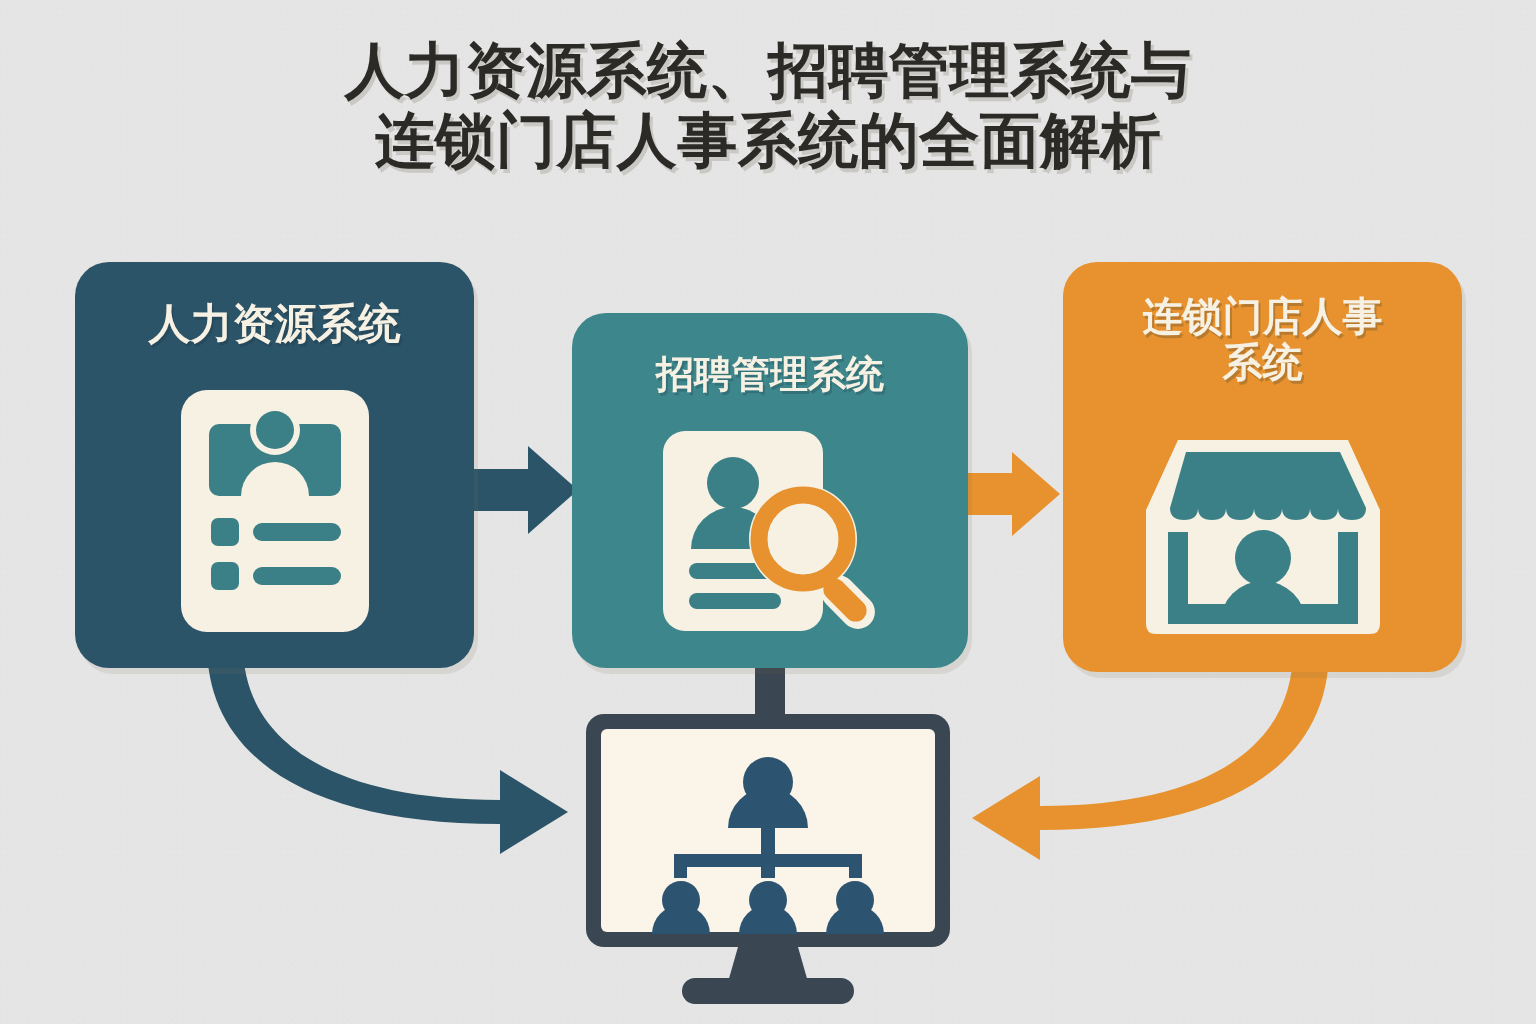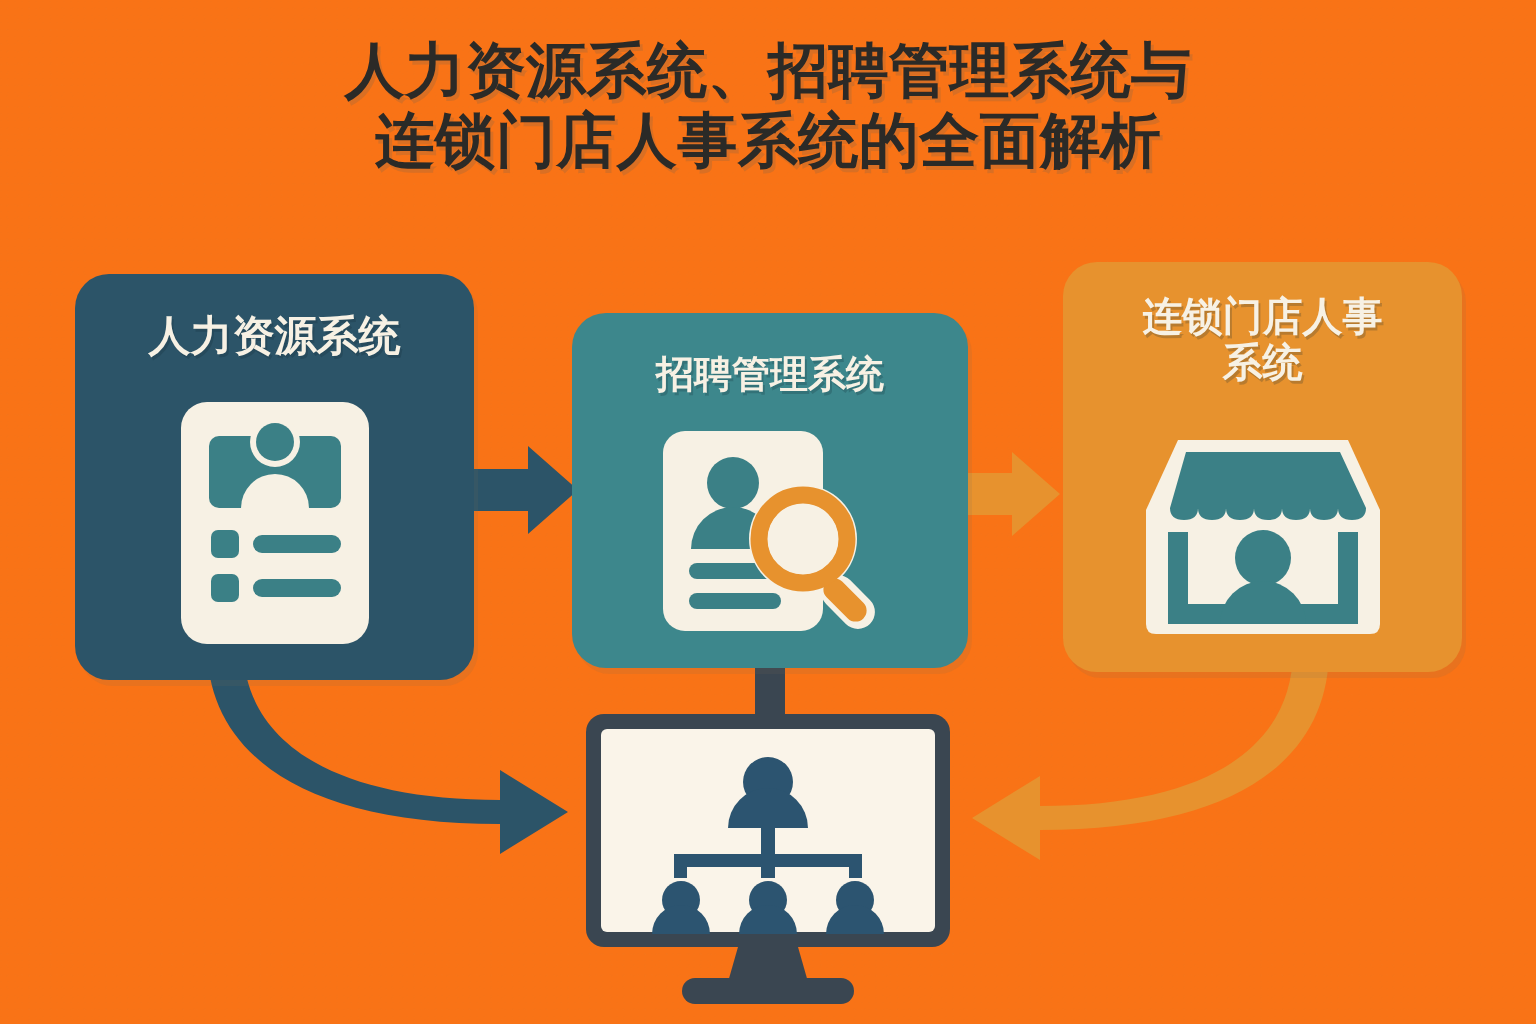--- a/index.html
+++ b/index.html
@@ -5,21 +5,21 @@
 <style>
   html, body {
     margin: 0;
     padding: 0;
     background: #ffffff;
   }
   #canvas {
     position: relative;
     width: 1536px;
     height: 1024px;
-    background: #f97316;
+    background: #e5e5e5;
     overflow: hidden;
     font-family: "Liberation Sans", "DejaVu Sans", sans-serif;
   }
   
   #grain {
     position: absolute;
     inset: 0;
     pointer-events: none;
     opacity: .35;
     background-image:
@@ -54,21 +54,21 @@
     position: absolute;
     left: 6%;
     right: 6%;
     text-align: center;
     color: #f7f1e4;
     font-weight: 700;
     line-height: 1.14;
     text-shadow: 2px 3px 0 rgba(20,40,50,.22);
     white-space: pre-line;
   }
-  #card-hr   { left: 75px;  top: 262px; width: 399px; height: 406px; background: #2c5468; margin-top: 12px; }
+  #card-hr   { left: 75px;  top: 262px; width: 399px; height: 406px; background: #2c5468; }
   #card-rec  { left: 572px; top: 313px; width: 396px; height: 355px; background: #3d878c; }
   #card-chain{ left: 1063px;top: 262px; width: 399px; height: 410px; background: #e7922e; }
 
   #card-hr   .card-title { top: 38px;  font-size: 42px; }
   #card-rec  .card-title { top: 40px;  font-size: 38px; }
   #card-chain .card-title{ top: 32px;  font-size: 40px; }
 
   .card-icon {
     position: absolute;
     left: 50%;

